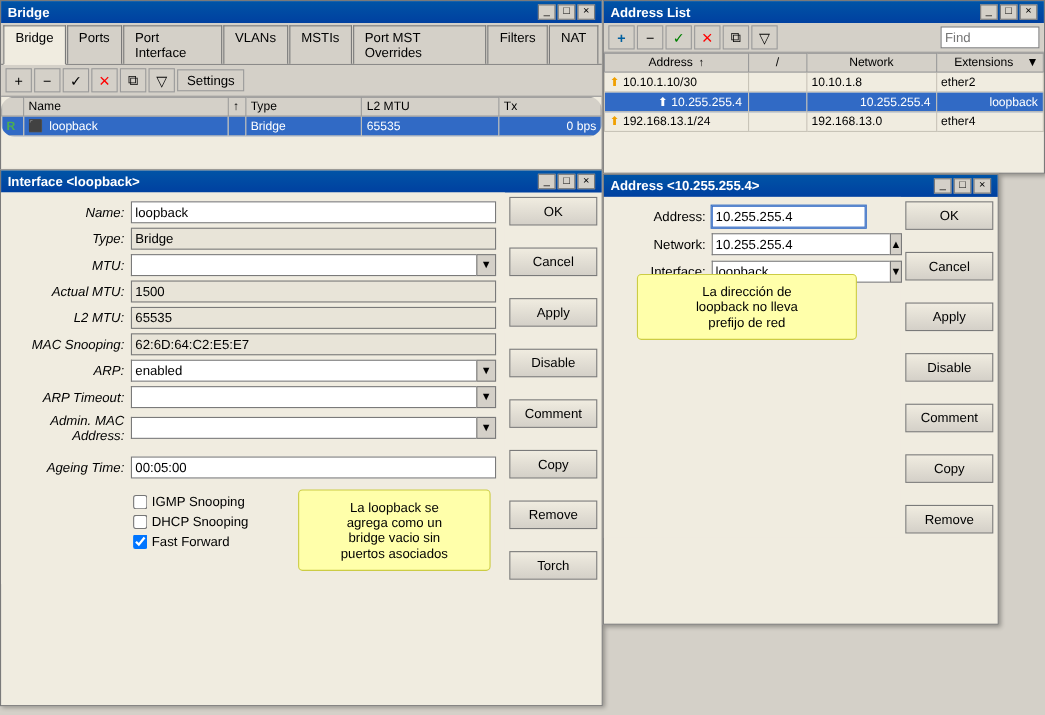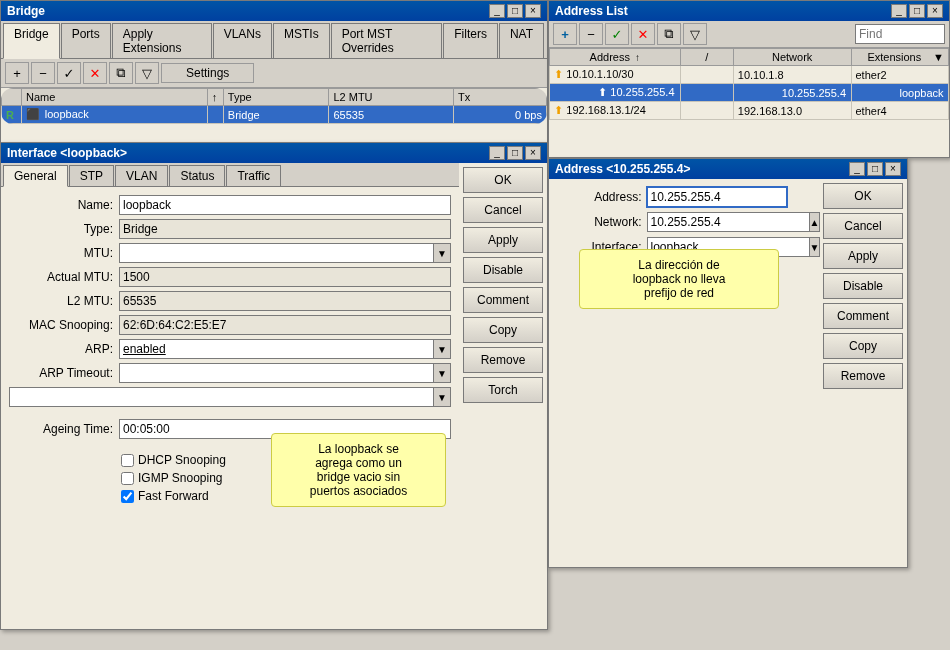--- a/index.html
+++ b/index.html
@@ -92,21 +92,21 @@
       background: #d4d0c8;
       border: 1px solid #9a9a9a;
       cursor: pointer;
       display: flex;
       align-items: center;
       justify-content: center;
       font-size: 13px;
     }
 
     .toolbar-settings-btn {
-      padding: 2px 24px;
+      padding: 2px 8px;
       background: #d4d0c8;
       border: 1px solid #9a9a9a;
       cursor: pointer;
       font-size: 12px;
     }
 
     
     .data-table {
       width: 100%;
       border-collapse: collapse;
@@ -143,20 +143,21 @@
       margin-bottom: 4px;
       padding: 0 8px;
     }
 
     .form-label {
       text-align: right;
       width: 110px;
       min-width: 110px;
       padding-right: 6px;
       font-size: 12px;
+      font-style: italic;
     }
 
     .form-input {
       flex: 1;
       height: 20px;
       border: 1px solid #7a7a7a;
       padding: 1px 3px;
       font-size: 12px;
       background: white;
     }
@@ -194,21 +195,21 @@
       display: flex;
       align-items: center;
       justify-content: center;
       font-size: 10px;
     }
 
     
     .action-buttons {
       display: flex;
       flex-direction: column;
-      gap: 4px;
+      gap: 20px;
       padding: 4px;
     }
 
     .action-btn {
       width: 80px;
       height: 26px;
       background: linear-gradient(to bottom, #f0ece0, #d4d0c8);
       border: 1px solid #7a7a7a;
       cursor: pointer;
       font-size: 12px;
@@ -341,21 +342,21 @@
     <div class="window-controls">
       <button class="win-btn">_</button>
       <button class="win-btn">□</button>
       <button class="win-btn">×</button>
     </div>
   </div>
 
   <div class="tab-bar">
     <div class="tab active">Bridge</div>
     <div class="tab">Ports</div>
-    <div class="tab">Apply Extensions</div>
+    <div class="tab">Port Interface</div>
     <div class="tab">VLANs</div>
     <div class="tab">MSTIs</div>
     <div class="tab">Port MST Overrides</div>
     <div class="tab">Filters</div>
     <div class="tab">NAT</div>
   </div>
 
   <div class="toolbar">
     <button class="toolbar-btn">+</button>
     <button class="toolbar-btn">−</button>
@@ -388,40 +389,33 @@
           <td></td>
           <td>Bridge</td>
           <td>65535</td>
           <td style="text-align:right;">0 bps</td>
         </tr>
       </tbody>
     </table>
   </div>
 </div>
 
-<div class="window" style="left:0; top:142px; width:548px; height:488px;">
+<div class="window" style="left:0; top:154px; width:548px; height:488px;">
   <div class="window-titlebar">
     <span>Interface &lt;loopback&gt;</span>
     <div class="window-controls">
       <button class="win-btn">_</button>
       <button class="win-btn">□</button>
       <button class="win-btn">×</button>
     </div>
   </div>
   <div style="display:flex; flex:1;">
 
     <div style="flex:1; display:flex; flex-direction:column;">
 
-      <div class="tab-bar">
-        <div class="tab active">General</div>
-        <div class="tab">STP</div>
-        <div class="tab">VLAN</div>
-        <div class="tab">Status</div>
-        <div class="tab">Traffic</div>
-      </div>
 
       <div class="content-area" style="padding: 8px 0; flex:1;">
         <div class="form-row">
           <span class="form-label">Name:</span>
           <input class="form-input" type="text" value="loopback" style="">
         </div>
         <div class="form-row">
           <span class="form-label">Type:</span>
           <input class="form-input-readonly" type="text" readonly="" value="Bridge" style="">
         </div>
@@ -440,50 +434,51 @@
           <span class="form-label">L2 MTU:</span>
           <input class="form-input-readonly" type="text" readonly="" value="65535" style="">
         </div>
         <div class="form-row">
           <span class="form-label">MAC Snooping:</span>
           <input class="form-input-readonly" type="text" readonly="" value="62:6D:64:C2:E5:E7" style="">
         </div>
         <div class="form-row">
           <span class="form-label">ARP:</span>
           <div class="form-combo">
-            <input type="text" value="enabled" style="flex: 1 1 0%; height: 20px; border-top: 1px solid rgb(122, 122, 122); border-bottom: 1px solid rgb(122, 122, 122); border-left: 1px solid rgb(122, 122, 122); border-image: initial; border-right: none; padding: 1px 3px; font-size: 12px; text-decoration: underline;">
+            <input type="text" value="enabled" style="flex: 1 1 0%; height: 20px; border-top: 1px solid rgb(122, 122, 122); border-bottom: 1px solid rgb(122, 122, 122); border-left: 1px solid rgb(122, 122, 122); border-image: initial; border-right: none; padding: 1px 3px; font-size: 12px;">
             <button class="form-combo-btn">▼</button>
           </div>
         </div>
         <div class="form-row">
           <span class="form-label">ARP Timeout:</span>
           <div class="form-combo">
             <input type="text" style="flex: 1 1 0%; height: 20px; border-top: 1px solid rgb(122, 122, 122); border-bottom: 1px solid rgb(122, 122, 122); border-left: 1px solid rgb(122, 122, 122); border-image: initial; border-right: none; padding: 1px 3px; font-size: 12px;">
             <button class="form-combo-btn">▼</button>
           </div>
         </div>
         <div class="form-row">
+          <span class="form-label">Admin. MAC Address:</span>
           <div class="form-combo">
             <input type="text" style="flex: 1 1 0%; height: 20px; border-top: 1px solid rgb(122, 122, 122); border-bottom: 1px solid rgb(122, 122, 122); border-left: 1px solid rgb(122, 122, 122); border-image: initial; border-right: none; padding: 1px 3px; font-size: 12px;">
             <button class="form-combo-btn">▼</button>
           </div>
         </div>
         <div style="height:8px;"></div>
         <div class="form-row">
           <span class="form-label">Ageing Time:</span>
           <input class="form-input" type="text" value="00:05:00" style="">
         </div>
         <div style="height:8px;"></div>
         <div class="checkbox-row">
           <input type="checkbox" style="">
-          <span>DHCP Snooping</span>
+          <span>IGMP Snooping</span>
         </div>
         <div class="checkbox-row">
           <input type="checkbox" style="">
-          <span>IGMP Snooping</span>
+          <span>DHCP Snooping</span>
         </div>
         <div class="checkbox-row">
           <input type="checkbox" checked="" style="">
           <span>Fast Forward</span>
         </div>
 
         <div class="callout" style="left:270px; top:290px; width:175px;">
           <span>La loopback se<br>agrega como un<br>bridge vacio sin<br>puertos asociados</span>
         </div>
       </div>

